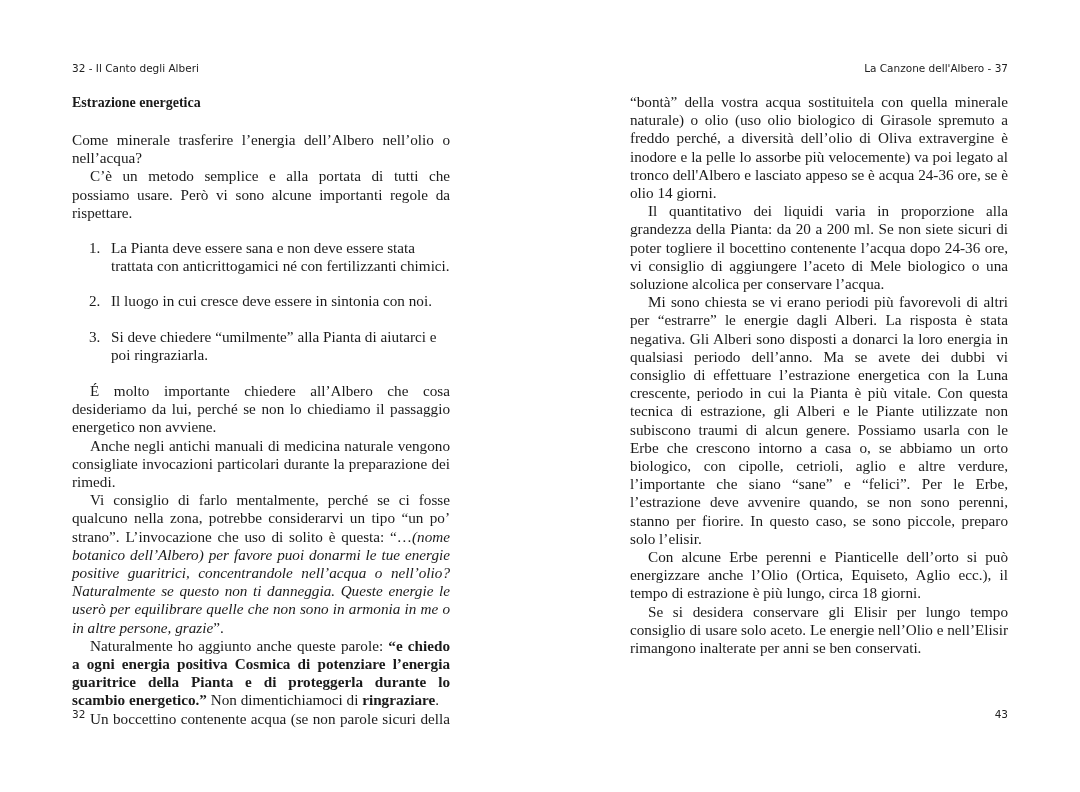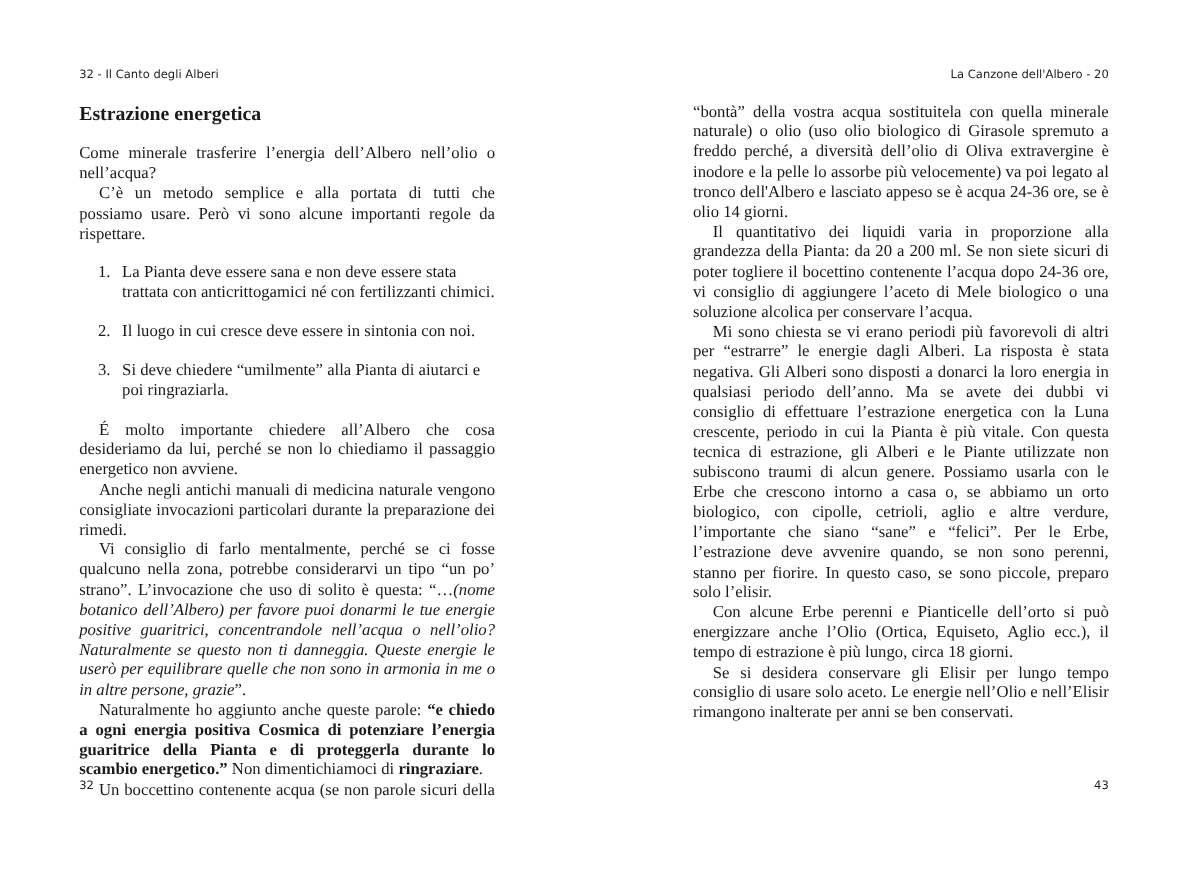--- a/index.html
+++ b/index.html
@@ -20,21 +20,21 @@
     }
     .page-left .folio { left: 72px; }
     .page-right .folio { right: 72px; }
     .body {
       position: absolute; width: 378px;
       font-family: "Liberation Serif", serif; font-size: 15.2px; line-height: 18.2px;
       text-align: justify; color: #1a1a1a;
     }
     .page-left .body { left: 72px; top: 92px; }
     .page-right .body { left: 630px; left: 90px; top: 93px; }
-    .title { font-family: "Liberation Serif", serif; font-weight: bold; font-size: 18px; line-height: 22px; margin-bottom: 17px; text-align: left; }
+    .title { font-family: "Liberation Serif", serif; font-weight: bold; font-size: 14px; line-height: 22px; margin-bottom: 17px; text-align: left; }
     p { margin: 0; }
     p.indent { text-indent: 18px; font-family: Liberation Serif, serif; }
     ol.rules { list-style: none; margin: 17px 0 18px 17px; }
     ol.rules li { display: flex; margin-bottom: 17px; text-align: left; }
     ol.rules li .num { width: 22px; flex-shrink: 0; }
     ol.rules li .txt { flex: 1; }
     .it { font-style: italic; }
     .b { font-weight: bold; }
   </style>
 </head>
@@ -67,21 +67,21 @@
     <p class="indent">Anche negli antichi manuali di medicina naturale vengono consigliate invocazioni particolari durante la preparazione dei rimedi.</p>
     <p class="indent"><span>Vi consiglio di farlo mentalmente, perché se ci fosse qualcuno nella zona, potrebbe considerarvi un tipo “un po’ strano”. L’invocazione che uso di solito è questa: “…</span><span class="it">(nome botanico dell’Albero) per favore puoi donarmi le tue energie positive guaritrici, concentrandole nell’acqua o nell’olio? Naturalmente se questo non ti danneggia. Queste energie le userò per equilibrare quelle che non sono in armonia in me o in altre persone, grazie</span><span>”.</span></p>
     <p class="indent"><span>Naturalmente ho aggiunto anche queste parole: </span><span class="b">“e chiedo a ogni energia positiva Cosmica di potenziare l’energia guaritrice della Pianta e di proteggerla durante lo scambio energetico.”</span><span> Non dimentichiamoci di </span><span class="b">ringraziare</span><span>.</span></p>
     <p class="indent" style="text-align-last: justify;">Un boccettino contenente acqua (se non parole sicuri della</p>
   </div>
 
   <div class="folio">32</div>
 </div>
 
 <div class="page page-right">
-  <div class="running-head">La Canzone dell'Albero - 20</div>
+  <div class="running-head">La Canzone dell'Albero - 37</div>
 
   <div class="body">
     <p>“bontà” della vostra acqua sostituitela con quella minerale naturale) o olio (uso olio biologico di Girasole spremuto a freddo perché, a diversità dell’olio di Oliva extravergine è inodore e la pelle lo assorbe più velocemente) va poi legato al tronco dell'Albero e lasciato appeso se è acqua 24-36 ore, se è olio 14 giorni.</p>
     <p class="indent">Il quantitativo dei liquidi varia in proporzione alla grandezza della Pianta: da 20 a 200 ml. Se non siete sicuri di poter togliere il bocettino contenente l’acqua dopo 24-36 ore, vi consiglio di aggiungere l’aceto di Mele biologico o una soluzione alcolica per conservare l’acqua.</p>
     <p class="indent">Mi sono chiesta se vi erano periodi più favorevoli di altri per “estrarre” le energie dagli Alberi. La risposta è stata negativa. Gli Alberi sono disposti a donarci la loro energia in qualsiasi periodo dell’anno. Ma se avete dei dubbi vi consiglio di effettuare l’estrazione energetica con la Luna crescente, periodo in cui la Pianta è più vitale. Con questa tecnica di estrazione, gli Alberi e le Piante utilizzate non subiscono traumi di alcun genere. Possiamo usarla con le Erbe che crescono intorno a casa o, se abbiamo un orto biologico, con cipolle, cetrioli, aglio e altre verdure, l’importante che siano “sane” e “felici”. Per le Erbe, l’estrazione deve avvenire quando, se non sono perenni, stanno per fiorire. In questo caso, se sono piccole, preparo solo l’elisir.</p>
     <p class="indent">Con alcune Erbe perenni e Pianticelle dell’orto si può energizzare anche l’Olio (Ortica, Equiseto, Aglio ecc.), il tempo di estrazione è più lungo, circa 18 giorni.</p>
     <p class="indent">Se si desidera conservare gli Elisir per lungo tempo consiglio di usare solo aceto. Le energie nell’Olio e nell’Elisir rimangono inalterate per anni se ben conservati.</p>
   </div>
 
   <div class="folio">43</div>

